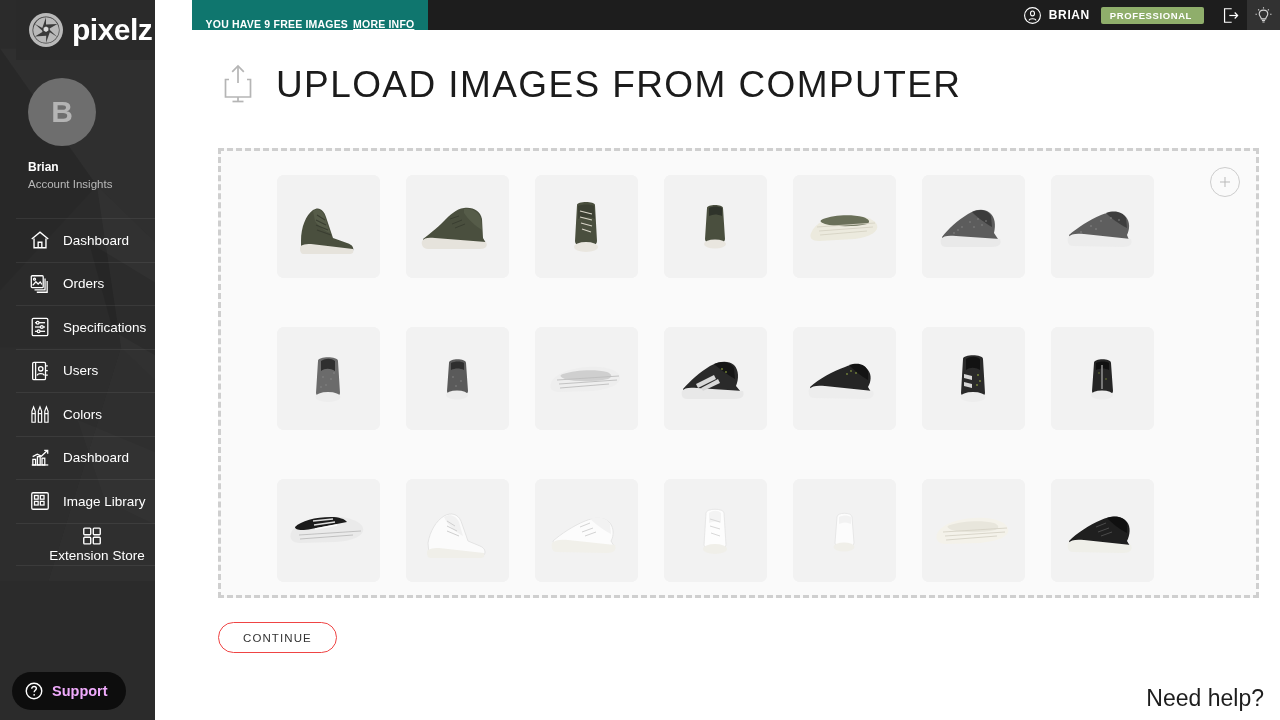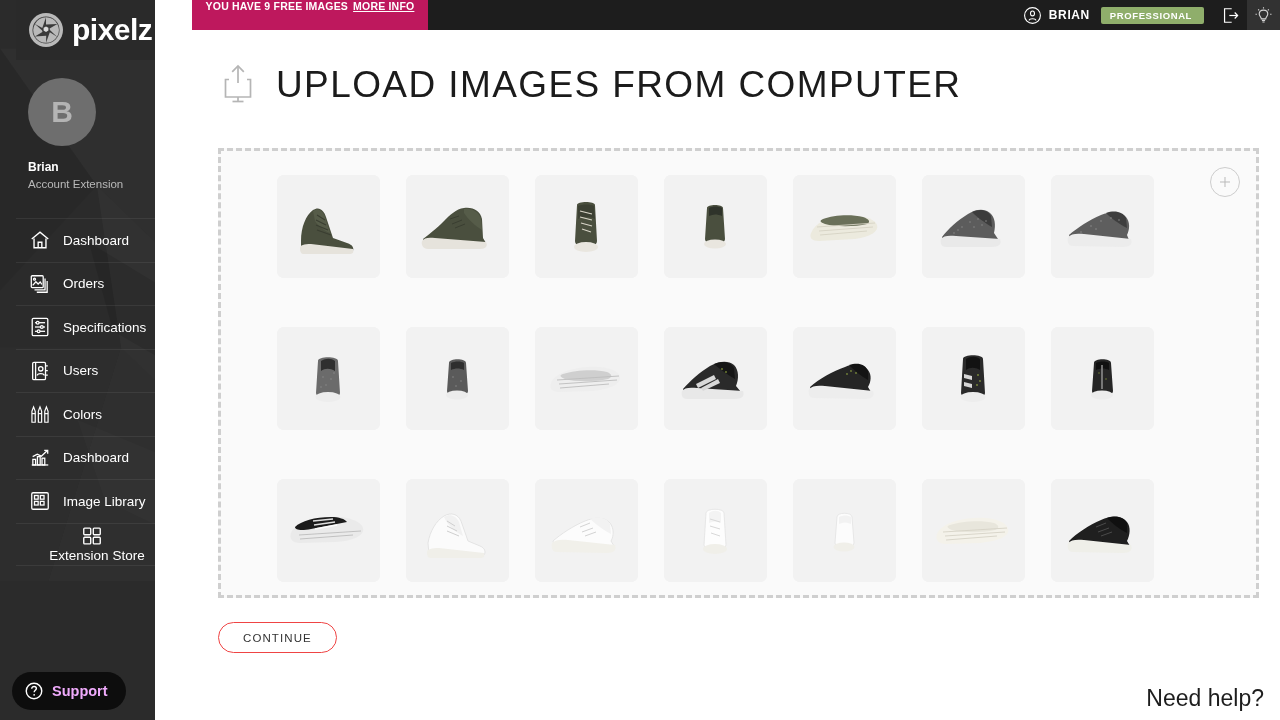--- a/index.html
+++ b/index.html
@@ -96,22 +96,22 @@
 
   
   .topbar {
     position:absolute; left:192px; top:0;
     width:1088px; height:30px;
     background:#1d1d1d;
     display:flex; align-items:stretch;
   }
   .free-banner {
     width:238px;
-    background:#be185d;
-    display:flex; align-items:flex-start; justify-content:center;
+    background:#0f766e;
+    display:flex; align-items:flex-end; justify-content:center;
     gap:5px;
     border-right:2px solid #1d1d1d;
   }
   .free-banner-text {
     color:#ffffff; font-size:10.5px; font-weight:bold;
     letter-spacing:0.2px;
   }
   .free-banner-link {
     color:#ffffff; font-size:10.5px; font-weight:bold;
     text-decoration:underline; cursor:pointer;
@@ -257,21 +257,21 @@
         <path d="M15.6 15.8 L18 14.4 L20.4 15.8 L20.4 18.6 L18 20 L15.6 18.6 Z" fill="#d9d9d9"></path>
       </svg>
       <span class="logo-word">pixelz</span>
     </div>
 
     <div class="profile">
       <div class="avatar">
         <span>B</span>
       </div>
       <div class="profile-name">Brian</div>
-      <div class="profile-sub">Account Extension</div>
+      <div class="profile-sub">Account Insights</div>
     </div>
 
     <nav class="nav">
 
       <div class="nav-item">
         <span class="nav-icon">
           <svg viewBox="0 0 24 24" width="22" height="22" fill="none" stroke="#ffffff" stroke-width="1.5">
             <path d="M3 11 L12 3.5 L21 11"></path>
               <path d="M5.5 10.4 V20.5 H18.5 V10.4"></path>
             <path d="M10 20.5 V14.5 H14 V20.5"></path>

